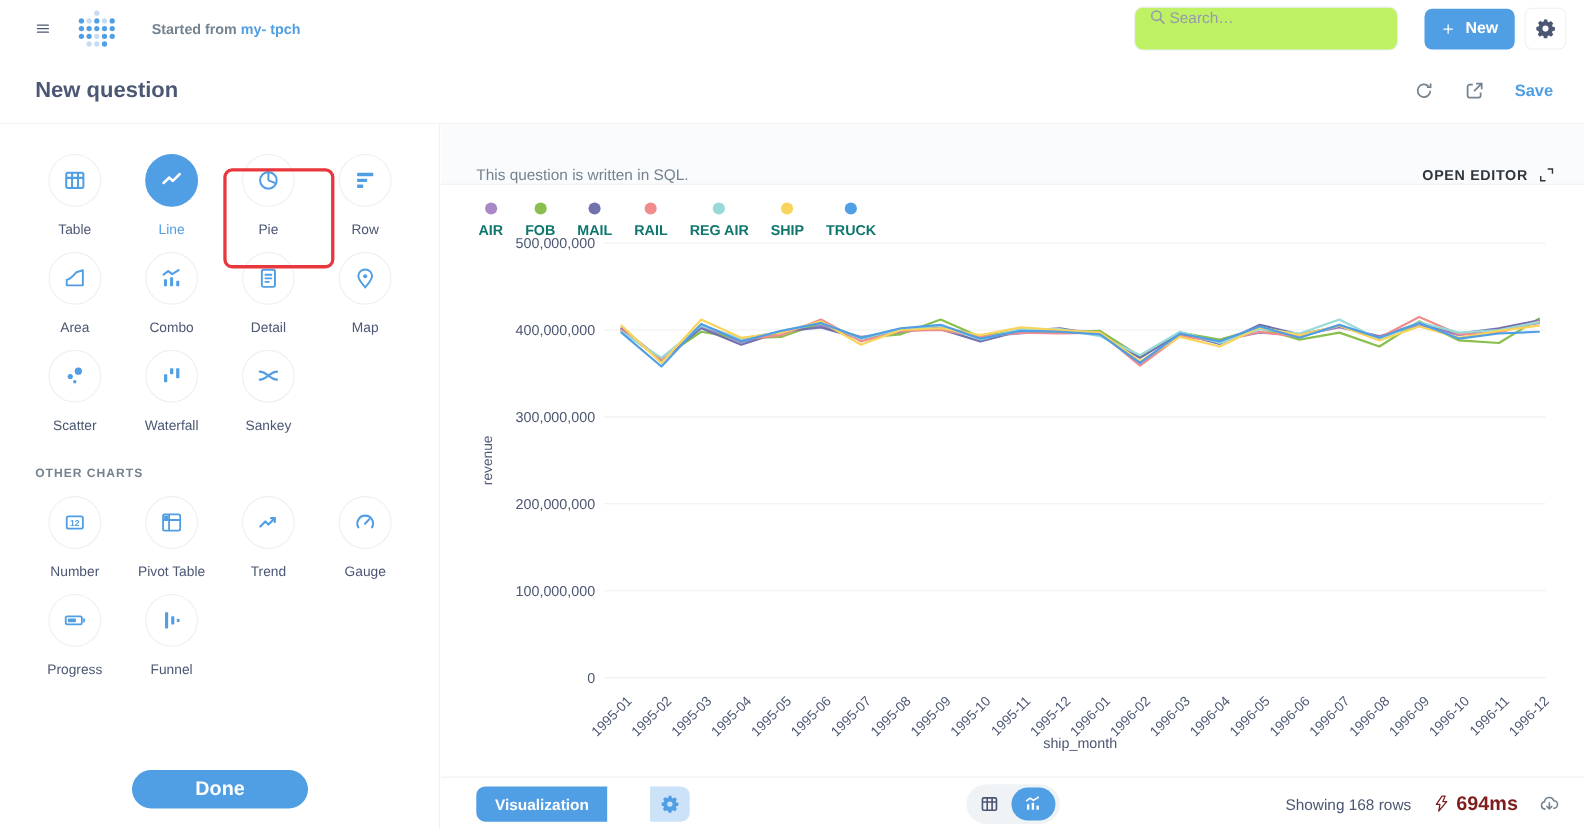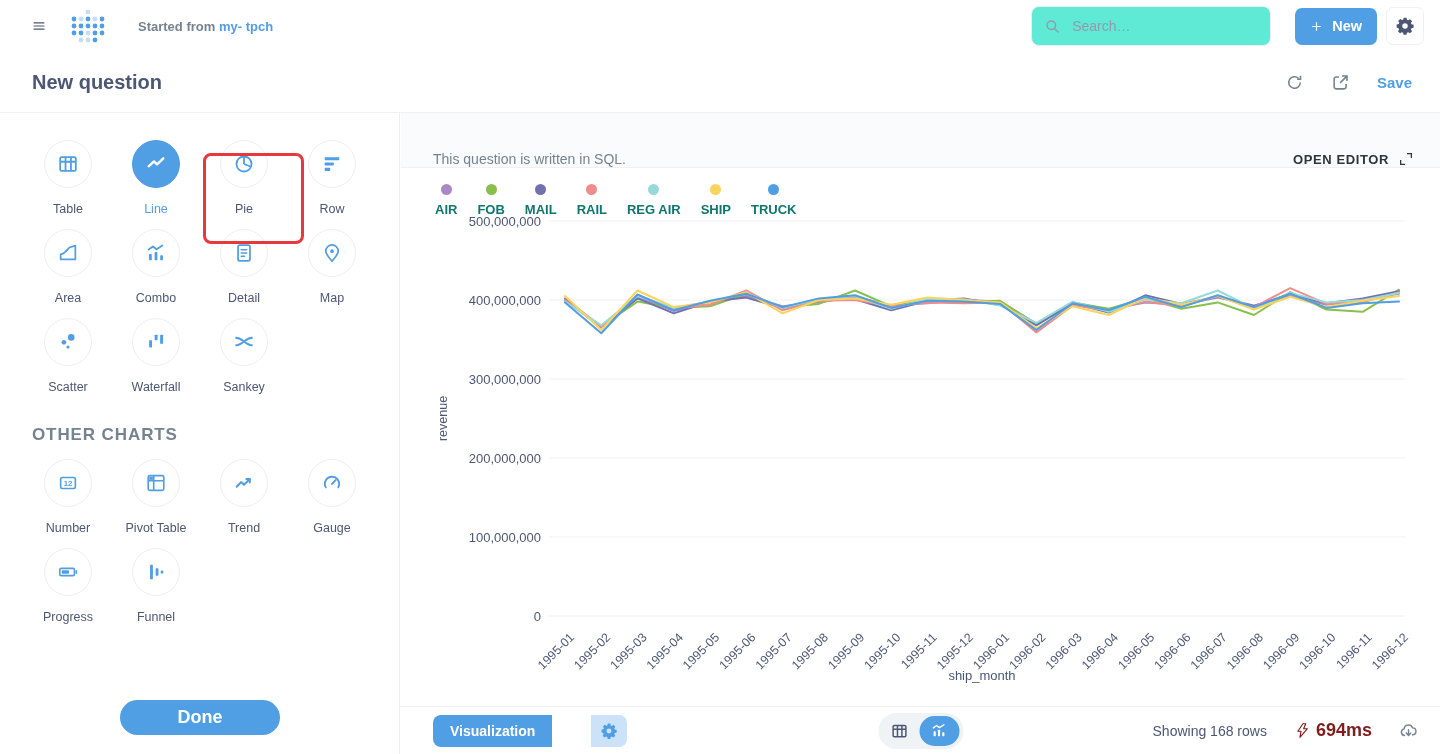--- a/index.html
+++ b/index.html
@@ -12,21 +12,21 @@
   
   .topbar { position:absolute; top:0; left:0; right:0; height:52px;
     display:flex; align-items:center; padding:0 16px 0 26px; }
   .hamburger { width:26px; height:26px; display:flex; align-items:center; justify-content:center;
     color:#4c5773; cursor:pointer; background:none; border:none; }
   .logo { margin-left:18px; display:flex; align-items:center; }
   .started { margin-left:32px; font-size:13px; font-weight:700; color:#74838f; }
   .started .collection { color:#509ee3; cursor:pointer; }
   .topbar-spacer { flex:1; }
   .searchbox { width:240px; height:40px; border:1px solid #ebeef0; border-radius:8px;
-    display:flex; align-items:center; gap:9px; padding:0 12px; color:#949aab; background:#5eead4; }
+    display:flex; align-items:flex-start; padding:0 12px; color:#949aab; background:#bef264; }
   .searchbox input { border:none; outline:none; width:100%; font-size:14px;
     font-family:"Liberation Sans", sans-serif; color:#4c5773; background:transparent; }
   .searchbox input::placeholder { color:#949aab; }
   .new-btn { margin-left:24px; height:37px; padding:0 15px; background:#509ee3; color:#fff;
     border:none; border-radius:7px; font-size:14.5px; font-weight:700;
     display:flex; align-items:center; gap:9px; cursor:pointer; font-family:inherit; }
   .gear-btn { margin-left:9px; width:38px; height:38px; border:1px solid #eef0f1; border-radius:7px;
     background:#fff; color:#4c5773; display:flex; align-items:center; justify-content:center; cursor:pointer; }
   
   .titlebar { position:absolute; top:52px; left:0; right:0; height:61px;
@@ -40,21 +40,21 @@
     border-right:1px solid #f0f0f0; background:#fff; }
   .viz-grid { display:grid; grid-template-columns:repeat(4,88px); row-gap:13px;
     padding-left:24px; margin-top:27px; position:relative; }
   .viz-grid.second { margin-top:14px; }
   .viz-item { display:flex; flex-direction:column; align-items:center; cursor:pointer; }
   .viz-circle { width:48px; height:48px; border-radius:50%; border:1px solid #edeff0;
     display:flex; align-items:center; justify-content:center; color:#509ee3; background:#fff; }
   .viz-item.selected .viz-circle { background:#509ee3; border-color:#509ee3; color:#fff; }
   .viz-label { margin-top:14px; font-size:12.5px; color:#4c5773; }
   .viz-item.selected .viz-label { color:#509ee3; }
-  .other-header { margin:31px 0 0 32px; font-size:17px; font-weight:700; letter-spacing:.9px; color:#74838f; }
+  .other-header { margin:31px 0 0 32px; font-size:11px; font-weight:700; letter-spacing:.9px; color:#74838f; }
   .annotation { position:absolute; left:203px; top:13px; width:101px; height:91px;
     border:3px solid #e8373d; border-radius:8px; pointer-events:none; z-index:5; }
   .done-btn { position:absolute; left:120px; bottom:19px; width:160px; height:35px;
     border:none; border-radius:18px; background:#509ee3; color:#fff;
     font-size:18px; font-weight:700; cursor:pointer; font-family:inherit; }
   
   .main { position:absolute; top:113px; left:401px; right:0; bottom:0; background:#fff; }
   .sql-bar { height:55px; background:#f9fbfc; border-bottom:1px solid #f0f0f0;
     display:flex; align-items:flex-end; justify-content:space-between; padding:0 26px 0 32px; }
   .sql-note { font-size:14px; color:#74838f; }
@@ -71,21 +71,21 @@
   .viz-btn-group { display:flex;gap:39px; }
   .viz-btn { background:#509ee3; color:#fff; border:none; border-radius:8px 0 0 8px;
     font-size:14px; font-weight:700; padding:8px 17px; cursor:pointer; font-family:inherit; }
   .viz-gear { background:#cbe2f8; border-radius:0 8px 8px 0; width:36px;
     display:flex; align-items:center; justify-content:center; color:#509ee3; cursor:pointer; }
   .viz-toggle { position:absolute; left:50%; transform:translateX(-50%);
     background:#f0f3f5; border-radius:20px; padding:3px 4px; display:flex; align-items:center; gap:3px; }
   .toggle-opt { width:34px; height:30px; border-radius:16px; display:flex;
     align-items:center; justify-content:center; color:#4c5773; cursor:pointer; }
   .toggle-opt.active { background:#509ee3; color:#fff; width:40px; }
-  .footer-right { margin-left:auto; display:flex; align-items:center; gap:27px;justify-content:flex-end; }
+  .footer-right { margin-left:auto; display:flex; align-items:center; gap:19px;justify-content:flex-end; }
   .rows-info { font-size:14px; color:#4c5773; }
   .duration { display:flex; align-items:center; gap:5px; font-size:18px; font-weight:700; color:#7f1d1d; }
   svg.ic { display:block; }
 </style>
 </head>
 <body>
 
 <header class="topbar">
   <button class="hamburger">
       <svg class="ic" width="22" height="22" viewBox="0 0 24 24" xmlns="http://www.w3.org/2000/svg">

